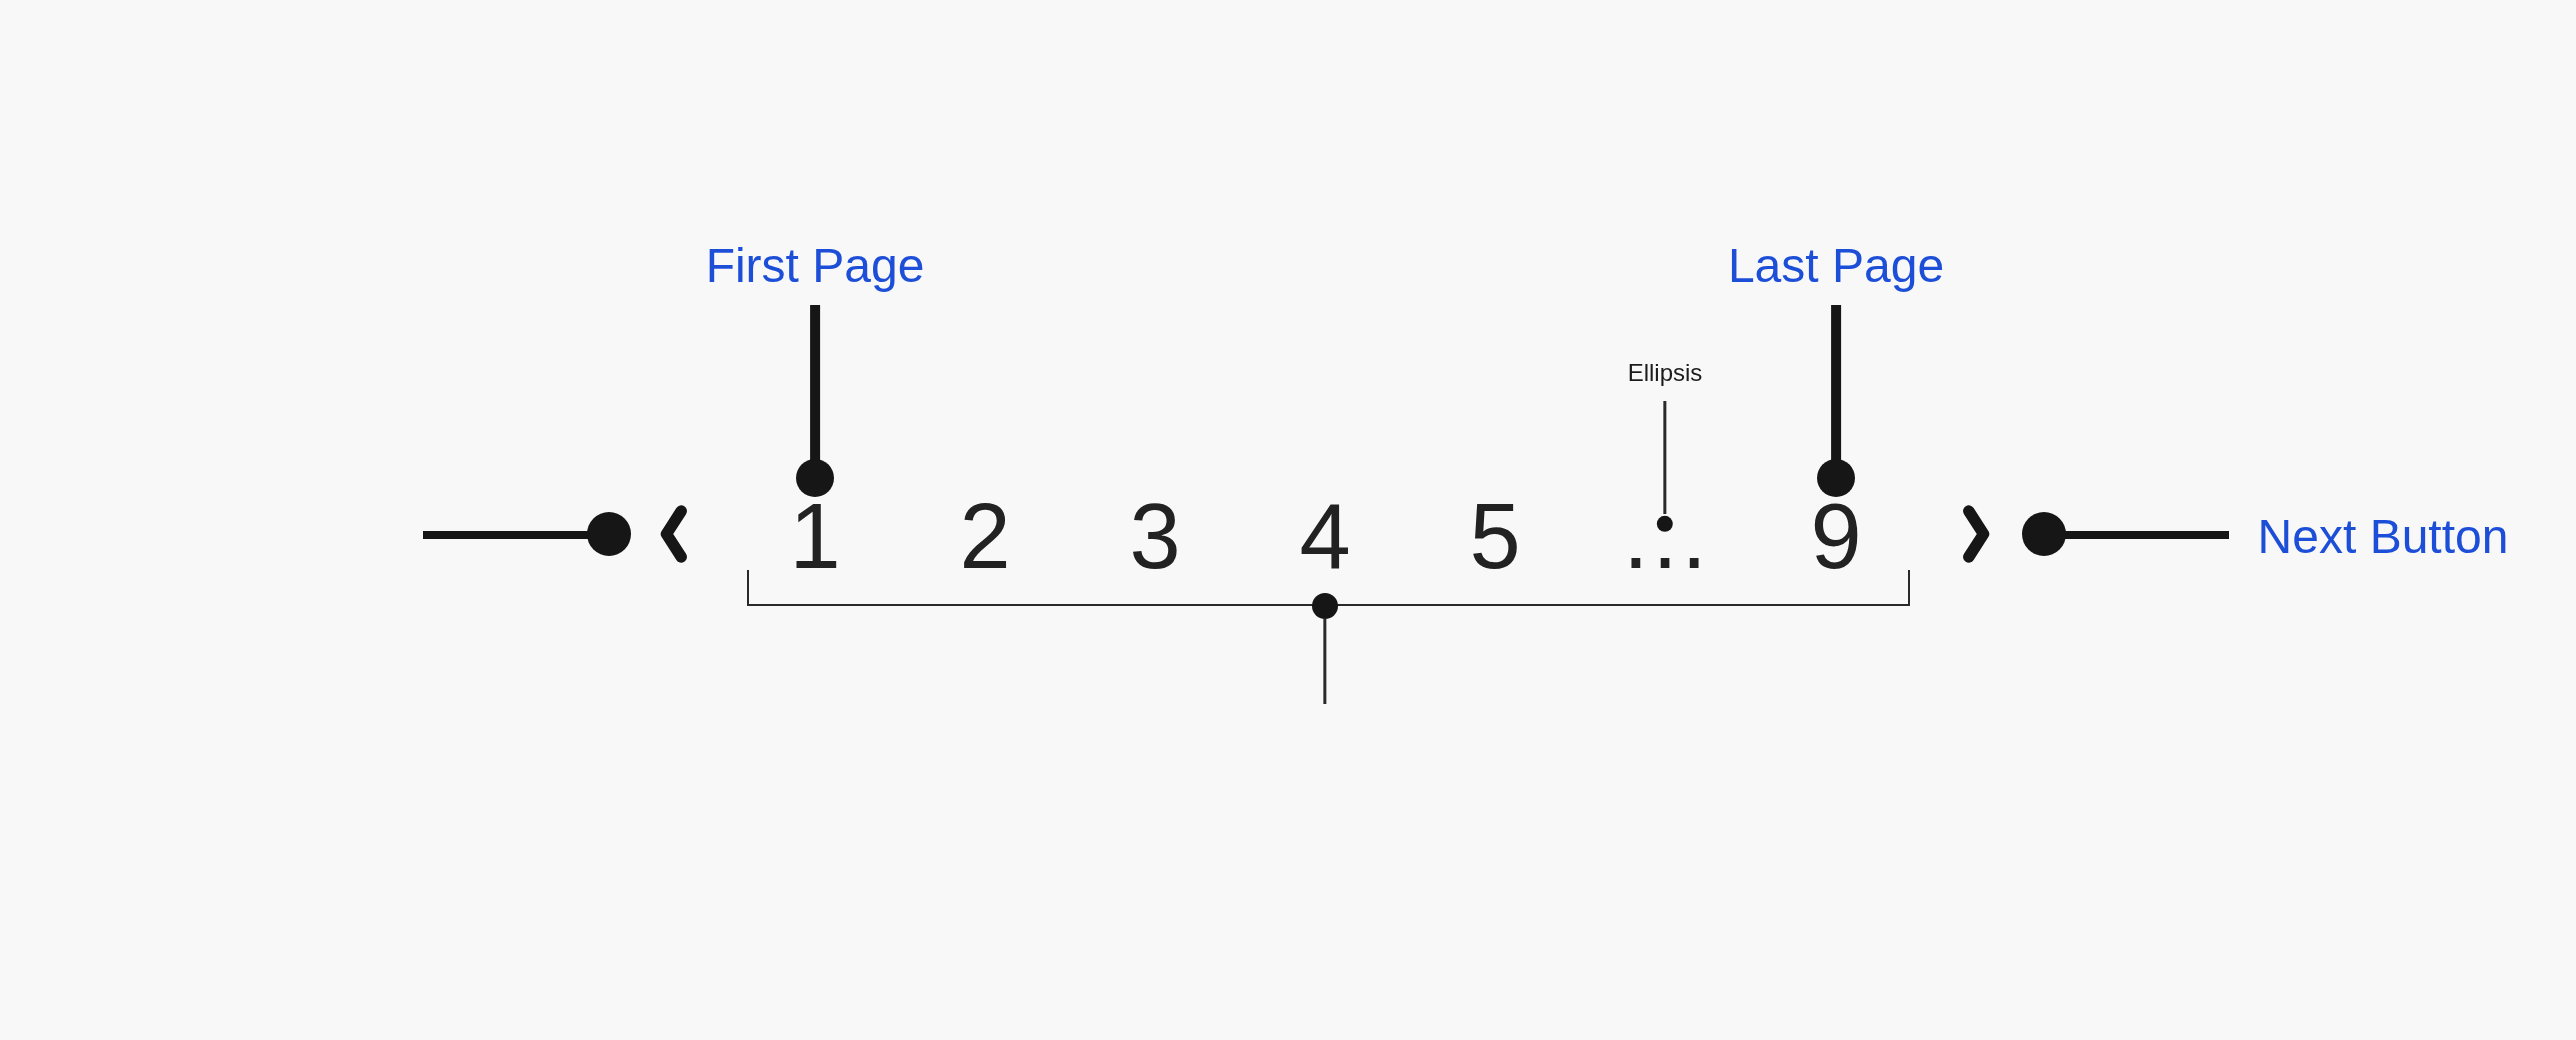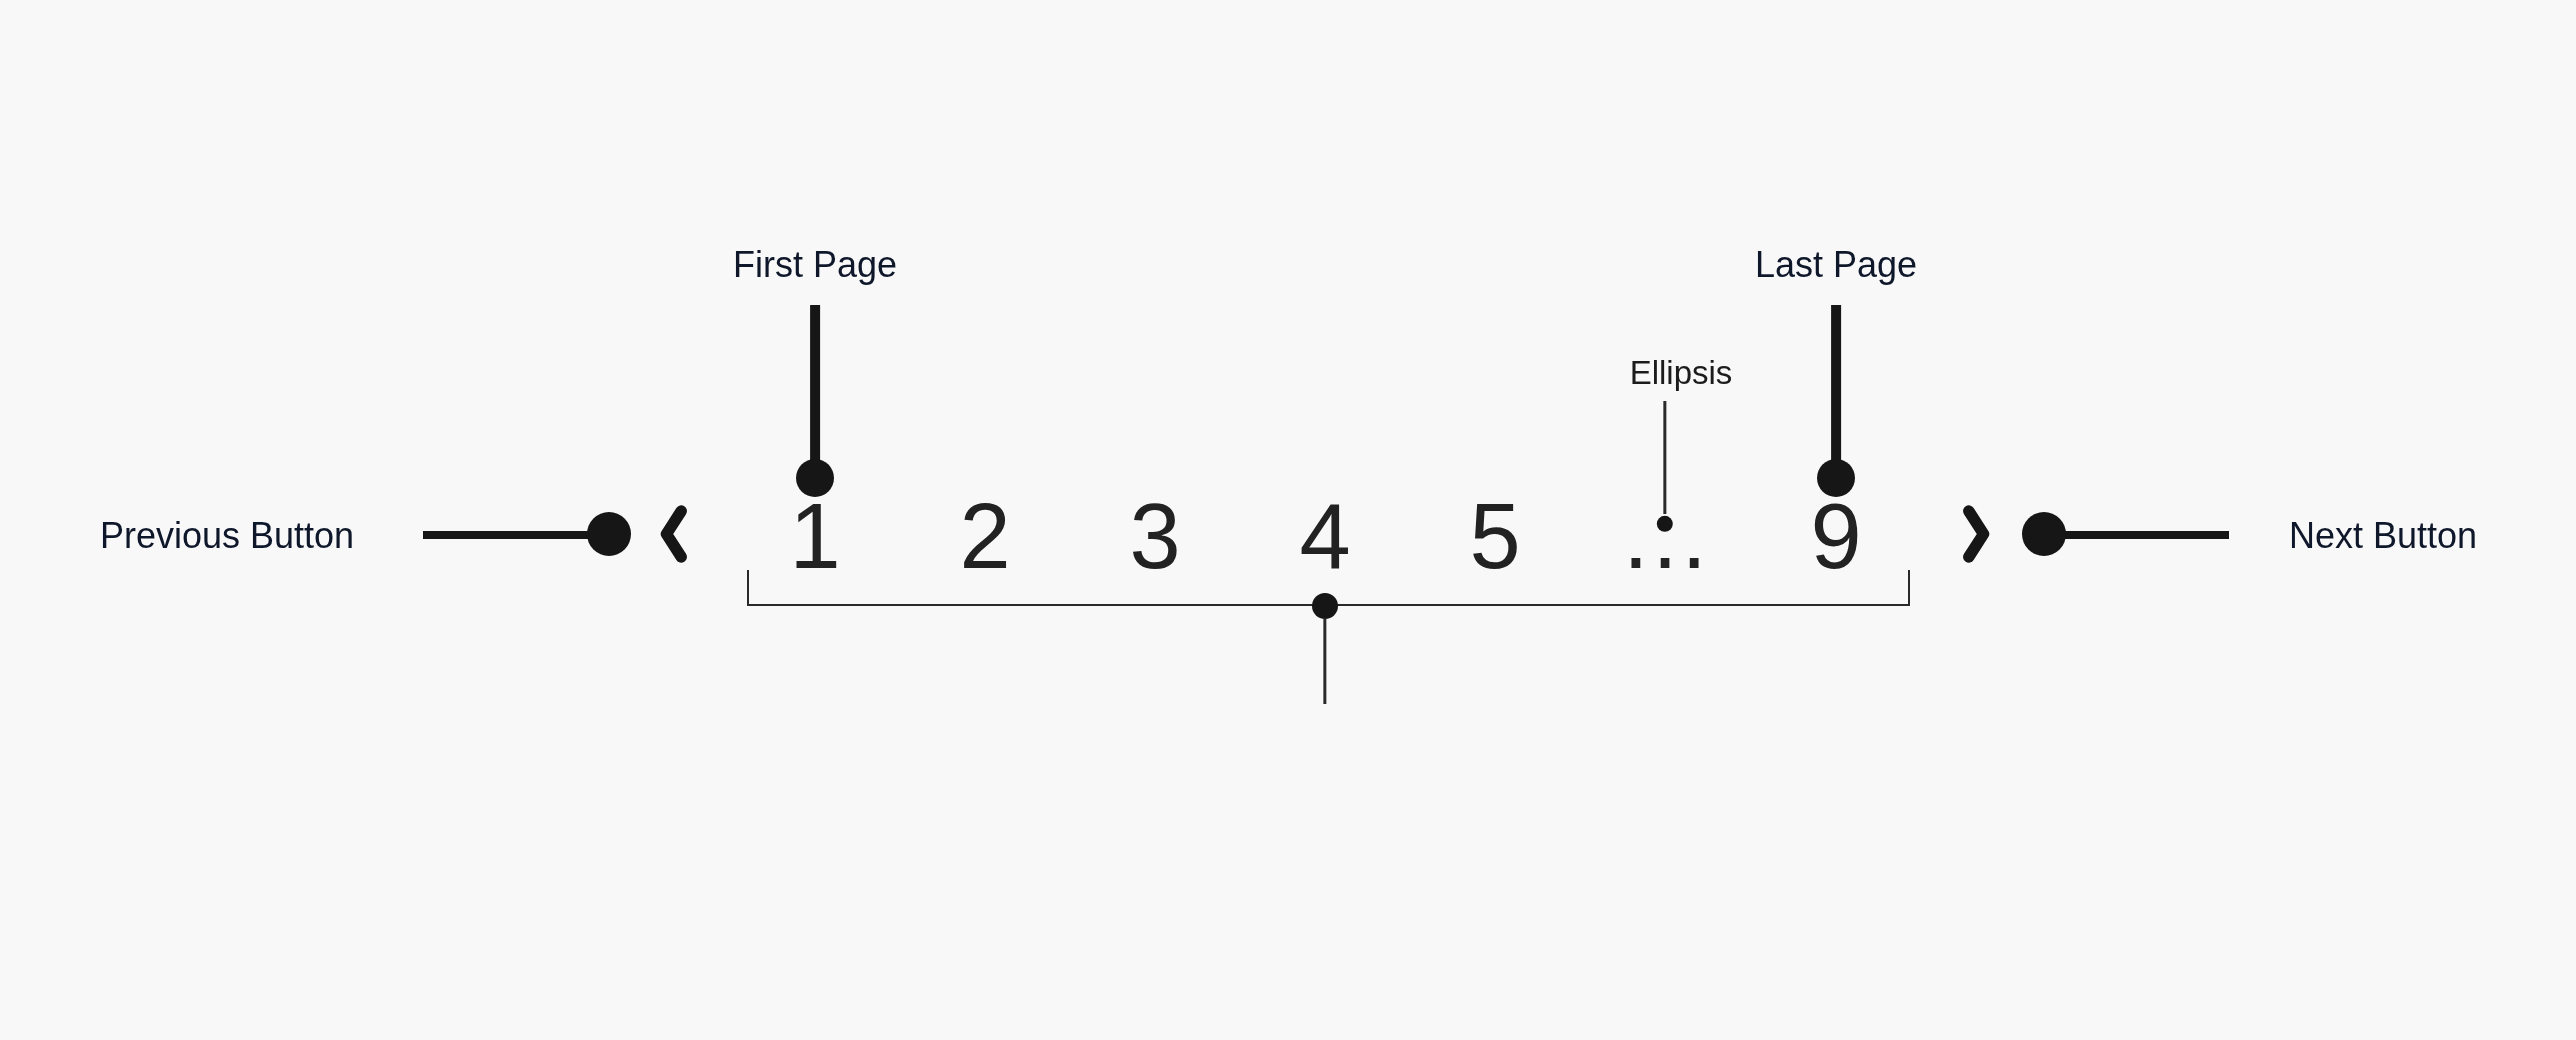--- a/index.html
+++ b/index.html
@@ -14,29 +14,28 @@
     width: 2576px;
     height: 1041px;
     background: #f8f8f8;
     overflow: hidden;
   }
   .abs { position: absolute; }
   .center { transform: translate(-50%, -50%); }
   .centerx { transform: translateX(-50%); }
 
   .label {
-    font-size: 36px;
-    color: #0f172a;
+    font-size: 48px;
+    color: #1d4ed8;
     white-space: nowrap;
   }
   .label-small {
-    font-size: 33px;
+    font-size: 24px;
     color: #1c1c1c;
     white-space: nowrap;
-    margin-left: 16px;
   }
   .page-num {
     font-size: 92px;
     font-weight: 400;
     color: #222222;
     white-space: nowrap;
     cursor: pointer;
   }
   .dot {
     background: #161616;
@@ -57,21 +56,20 @@
     border-right: 2.5px solid #2a2a2a;
     border-bottom: 2.5px solid #2a2a2a;
   }
   .chev { cursor: pointer; line-height: 0; }
 </style>
 </head>
 <body>
 
 <div class="stage">
 
-  <div class="abs label center" style="left:227px; top:536px;">Previous Button</div>
   <div class="abs hline" style="left:423px; top:531px; width:169px;"></div>
   <div class="abs dot center" style="left:609px; top:534px; width:44px; height:44px;"></div>
 
   <div class="abs center chev" style="left:673px; top:534px;">
     <svg width="29.5" height="59" viewBox="0 0 36 72">
       <path d="M28 8 L10 36 L28 64" fill="none" stroke="#161616" stroke-width="14" stroke-linecap="round" stroke-linejoin="round"></path>
     </svg>
   </div>
 
   <div class="abs page-num center" style="left:815px; top:536px;">1</div>

